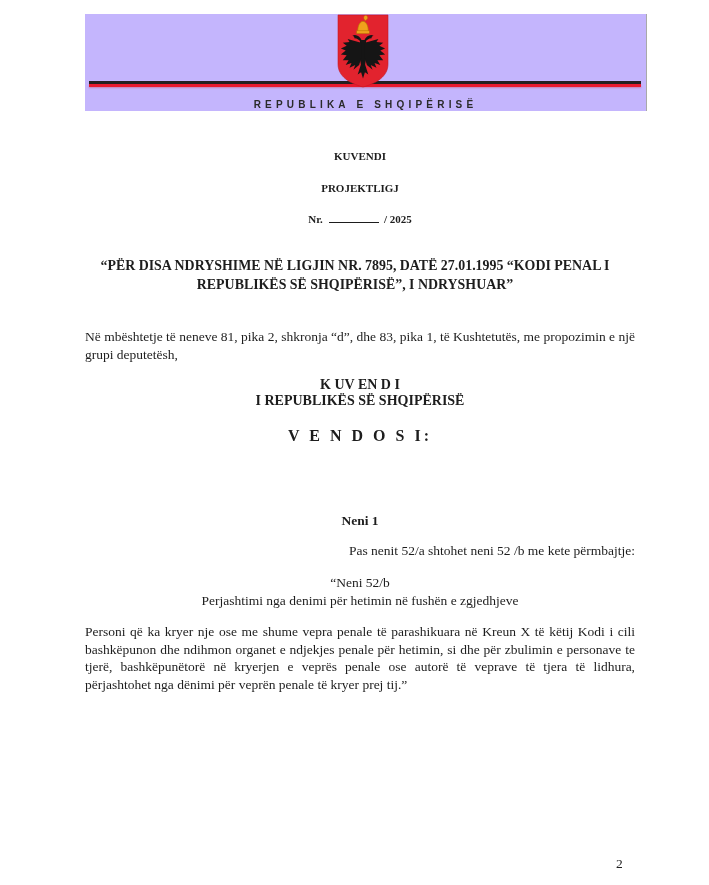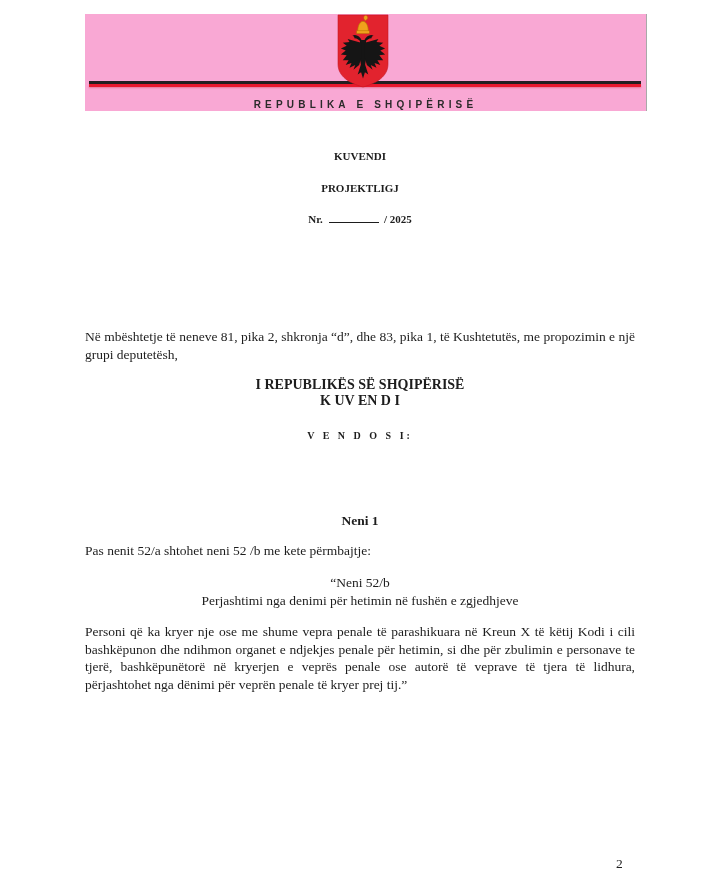--- a/index.html
+++ b/index.html
@@ -8,51 +8,51 @@
     width:709px;height:885px;
     background:#ffffff;
     font-family:"Liberation Serif", serif;
     color:#1d1d1d;
     overflow:hidden;
   }
   
   .letterhead{
     position:absolute;left:85px;top:14px;
     width:561px;height:97px;
-    background:#f9a8d4;
+    background:#c4b5fd;
     border-right:1px solid #a9a9a9;
   }
   .rule{position:absolute;left:4px;top:67px;width:552px;}
   .rule-black{height:3px;background:#231f20;}
   .rule-red{height:3px;background:#e8192e;box-shadow:0 1px 2px rgba(200,30,40,.35);}
   .emblem{position:absolute;left:251px;top:0;width:54px;height:75px;}
   .country{
     position:absolute;left:0;top:85px;width:100%;
     text-align:center;
     font-family:"Liberation Sans", sans-serif;
     font-weight:bold;font-size:10px;letter-spacing:4.2px;
     color:#2a2a2a;white-space:nowrap;
   }
   
-  .blk{position:absolute;left:85px;width:550px;font-size:13.5px;line-height:17.7px;}
+  .blk{position:absolute;left:85px;width:550px;font-size:13.5px;line-height:17.7px;text-align:right;}
   .center{text-align:center;}
   .just{text-align:justify;}
   .bold{font-weight:bold;}
   .masthead{font-size:11px;font-weight:bold;text-align:center;}
   .lawtitle{
     position:absolute;left:75px;width:560px;
     font-size:13.9px;line-height:18.5px;font-weight:bold;text-align:center;
   }
   .blank-line{
     display:inline-block;width:50px;height:1px;
     border-bottom:1.4px solid #1d1d1d;
     margin:0 5px 0 6px;vertical-align:baseline;
   }
   .decree-head{line-height:15.5px;font-size:14px;}
-  .vendosi{letter-spacing:3px;font-size:10px;}
+  .vendosi{letter-spacing:3px;font-size:16px;}
   .pagenum{position:absolute;left:616px;top:856px;font-size:13.5px;}
 </style>
 </head>
 <body>
 
 <div class="page">
 
   <div class="letterhead">
     <div class="rule">
       <div class="rule-black"></div>
@@ -77,26 +77,27 @@
         <polygon points="26,52 22.5,63 26,60.5 28,67 30,60.5 33.5,63 30,52"></polygon>
       </g>
     </svg>
     <div class="country">REPUBLIKA E SHQIPËRISË</div>
   </div>
 
   <div class="blk masthead" style="top:148px">KUVENDI</div>
   <div class="blk masthead" style="top:180px">PROJEKTLIGJ</div>
   <div class="blk masthead" style="top:211px"><span>Nr.</span><span class="blank-line"></span><span>/ 2025</span></div>
 
+  <div class="lawtitle" style="top:257px">“PËR DISA NDRYSHIME NË LIGJIN NR. 7895, DATË 27.01.1995 “KODI PENAL I REPUBLIKËS SË SHQIPËRISË”, I NDRYSHUAR”</div>
 
   <div class="blk just" style="top:328px">Në mbështetje të neneve 81, pika 2, shkronja “d”, dhe 83, pika 1, të Kushtetutës, me propozimin e një grupi deputetësh,</div>
 
   <div class="blk center bold decree-head" style="top:377px">
+    <div>K UV EN D I</div>
     <div>I REPUBLIKËS SË SHQIPËRISË</div>
-    <div>K UV EN D I</div>
   </div>
   <div class="blk center bold vendosi" style="top:427px">V E N D O S I:</div>
 
 
   <div class="blk center bold" style="top:512px">Neni 1</div>
   <div class="blk" style="top:542px">Pas nenit 52/a shtohet neni 52 /b me kete përmbajtje:</div>
   <div class="blk center" style="top:574px">
     <div>“Neni 52/b</div>
     <div>Perjashtimi nga denimi për hetimin në fushën e zgjedhjeve</div>
   </div>

